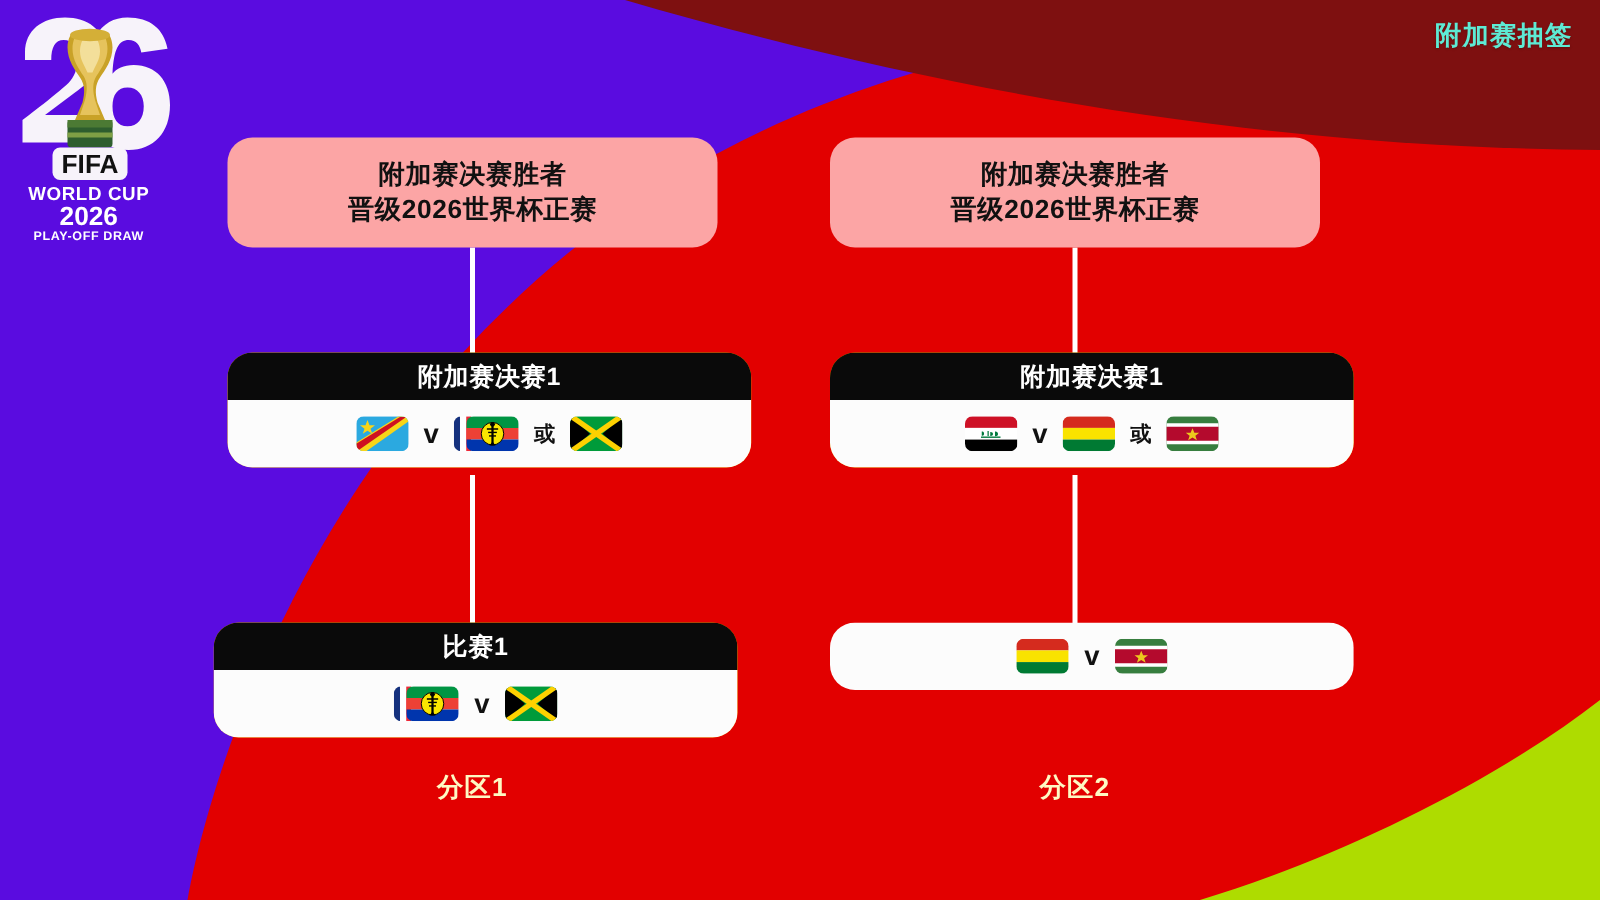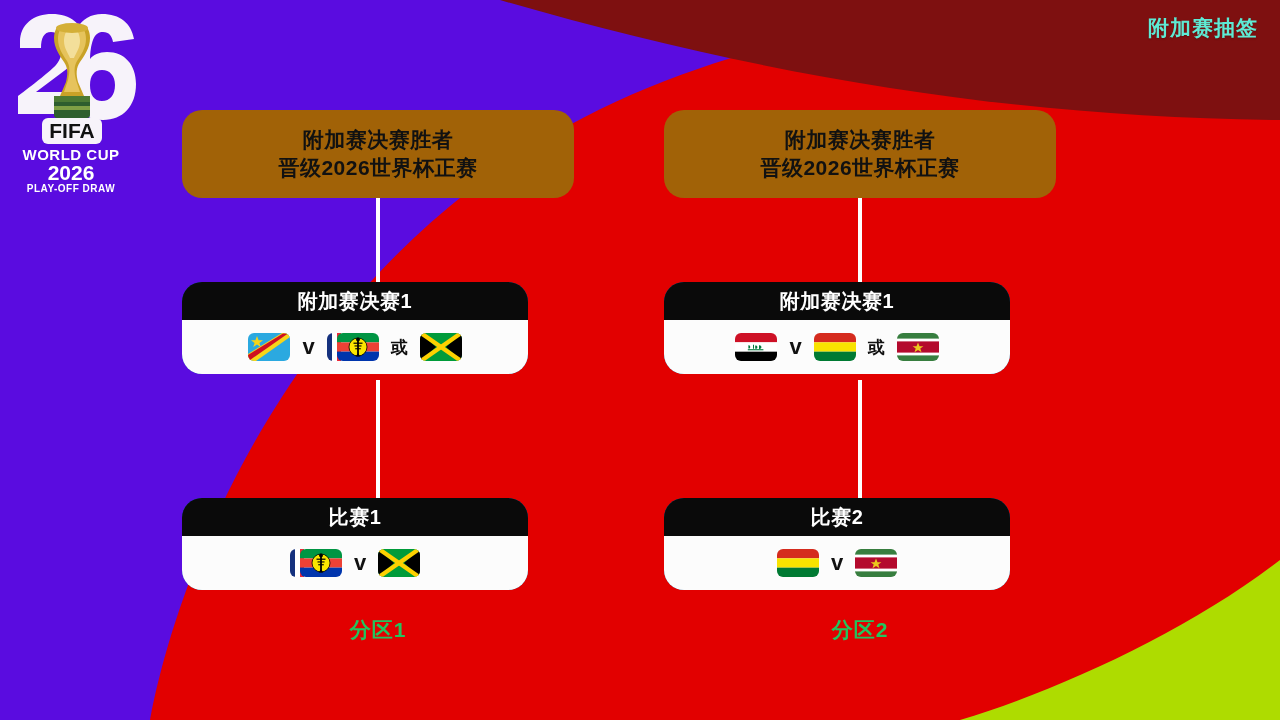--- a/index.html
+++ b/index.html
@@ -34,57 +34,57 @@
   .bracket { position:absolute; inset:0; z-index:4; }
 
   .connector {
     position:absolute; width:4px; background:#fff; z-index:3;
   }
 
   
   .qualifier {
     position:absolute;
     width:392px; height:88px;
-    background:#a16207;
+    background:#fca5a5;
     border-radius:20px;
     display:flex; flex-direction:column;
     align-items:center; justify-content:center;
     z-index:4;
   }
   .qualifier .ln {
     color:#111; font-weight:bold; font-size:21px;
     line-height:1.32; letter-spacing:.5px; white-space:nowrap;
   }
 
   
   .card {
     position:absolute;
-    width:346px;
+    width:419px;
     border-radius:20px;
     overflow:hidden;
-    background:#0369a1;
+    background:#eab308;
     z-index:4;
   }
   .card-head {
     background:#0A0A0A; color:#fff;
     height:38px; display:flex; align-items:center; justify-content:center;
     font-weight:bold; font-size:20px; letter-spacing:.6px;
   }
   .card-body {
     height:54px; background:#FCFCFC;
     display:flex; align-items:center; justify-content:center;
     gap:12px;
   }
   .vs { font-weight:bold; font-size:22px; color:#111; line-height:1; }
   .orword { font-weight:bold; font-size:17px; color:#111; }
 
   
   .region {
     position:absolute; z-index:4;
-    color:#22c55e; font-weight:bold; font-size:21px;
+    color:#fef9c3; font-weight:bold; font-size:21px;
     letter-spacing:1px;
     width:392px; text-align:center;
   }
 
   
   .flag { width:42px; height:28px; border-radius:6px; overflow:hidden; display:block; flex:0 0 auto; }
   .flag svg { display:block; width:42px; height:28px; }
   .flag-pair { display:flex; align-items:center; }
   .flag-pair .under { width:14px; height:28px; border-radius:6px 0 0 6px; overflow:hidden; margin-right:-4px; }
   .flag-pair .under svg { width:14px; height:28px; display:block; }
@@ -189,21 +189,21 @@
           <rect width="42" height="28" fill="#009B3A"></rect>
           <polygon points="0,0 16,14 0,28" fill="#000"></polygon>
           <polygon points="42,0 26,14 42,28" fill="#000"></polygon>
           <path d="M0,0 L4.6,0 L42,26 L42,28 L37.4,28 L0,2 Z" fill="#FED100"></path>
           <path d="M42,0 L37.4,0 L0,26 L0,28 L4.6,28 L42,2 Z" fill="#FED100"></path>
         </svg>
       </span>
     </div>
   </div>
 
-  <div class="card" style="left:182px; top:498px;">
+  <div class="card" style="left:171px; top:498px;">
     <div class="card-head">比赛1</div>
     <div class="card-body">
       <span class="flag-pair">
         <span class="under">
           <svg viewBox="0 0 14 28">
               <rect width="5" height="28" fill="#15317E"></rect>
               <rect x="5" width="5" height="28" fill="#fff"></rect>
               <rect x="10" width="4" height="28" fill="#ED2939"></rect>
             </svg>
         </span>
@@ -275,21 +275,20 @@
           <rect width="42" height="28" fill="#377E3F"></rect>
           <rect y="5.6" width="42" height="16.8" fill="#fff"></rect>
           <rect y="8.4" width="42" height="11.2" fill="#B40A2D"></rect>
           <polygon fill="#ECC81D" points="21,9.6 22.5,13.2 26.4,13.2 23.3,15.5 24.5,19.2 21,16.9 17.5,19.2 18.7,15.5 15.6,13.2 19.5,13.2"></polygon>
         </svg>
       </span>
     </div>
   </div>
 
   <div class="card" style="left:664px; top:498px;">
-    <div class="card-head">比赛2</div>
     <div class="card-body">
       <span class="flag">
         <svg viewBox="0 0 42 28">
           <rect width="42" height="9.33" fill="#D52B1E"></rect>
           <rect y="9.33" width="42" height="9.34" fill="#F9E300"></rect>
           <rect y="18.67" width="42" height="9.33" fill="#007A33"></rect>
         </svg>
       </span>
       <span class="vs">v</span>
       <span class="flag">

